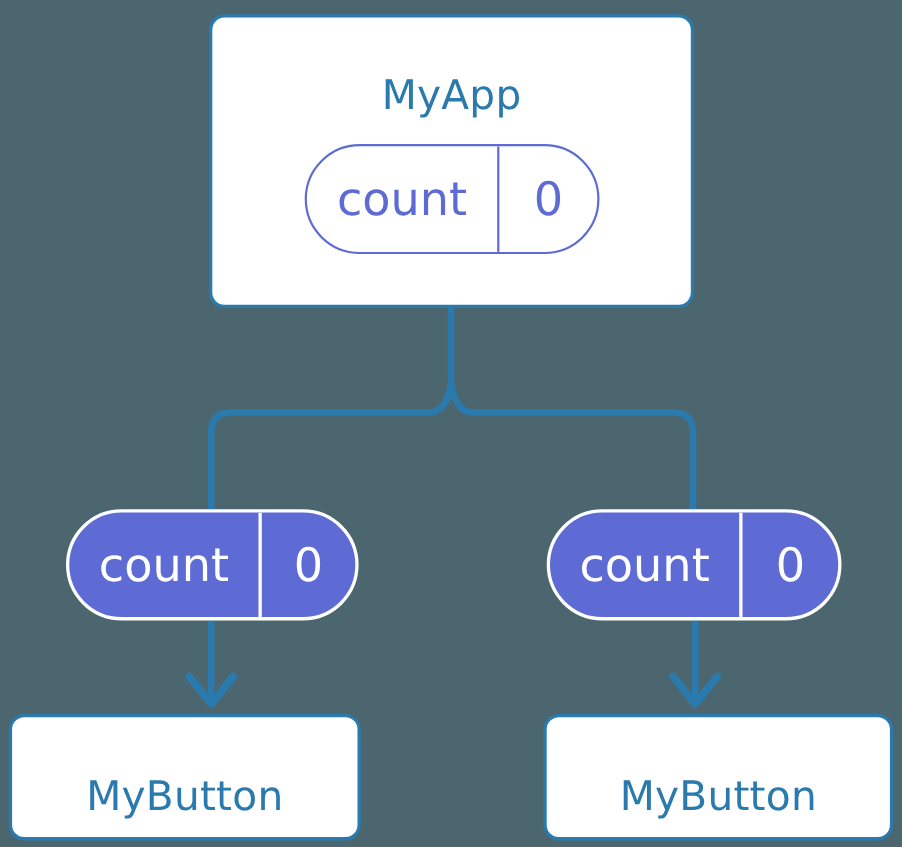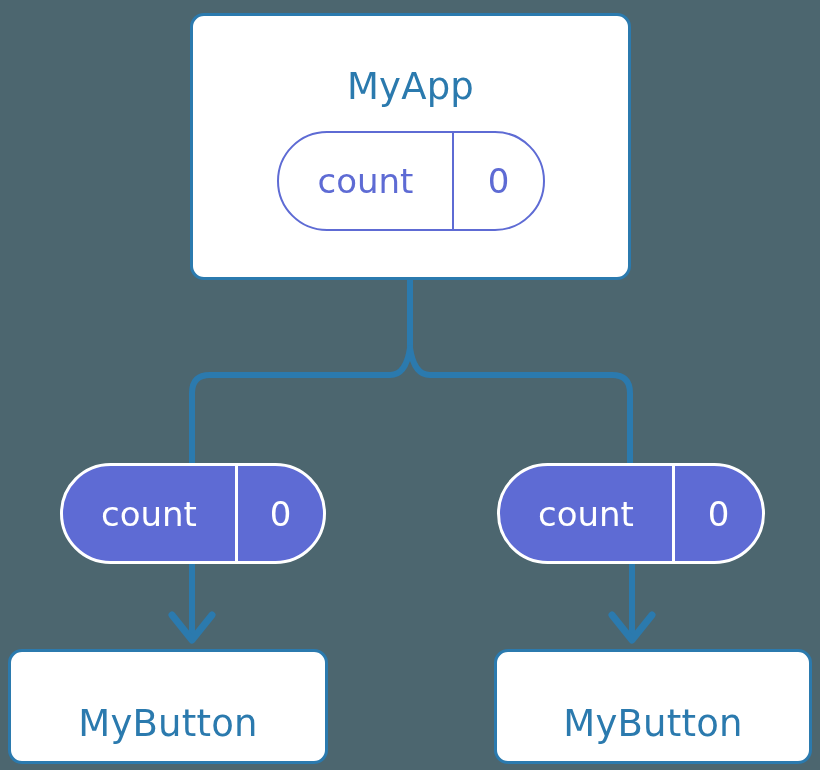--- a/index.html
+++ b/index.html
@@ -74,21 +74,21 @@
     box-sizing: border-box;
     display: flex;
     align-items: stretch;
     border-radius: 999px;
     overflow: hidden;
   }
   .pill .cell {
     display: flex;
     align-items: center;
     justify-content: center;
-    font-size: 34px;
+    font-size: 42px;
     font-weight: 400;
     line-height: 1;
     white-space: nowrap;
   }
   .pill .cell-key { flex: 0 0 auto; }
   .pill .cell-val { flex: 1 1 auto; }
 
   
   .pill--outline {
     background: #ffffff;

